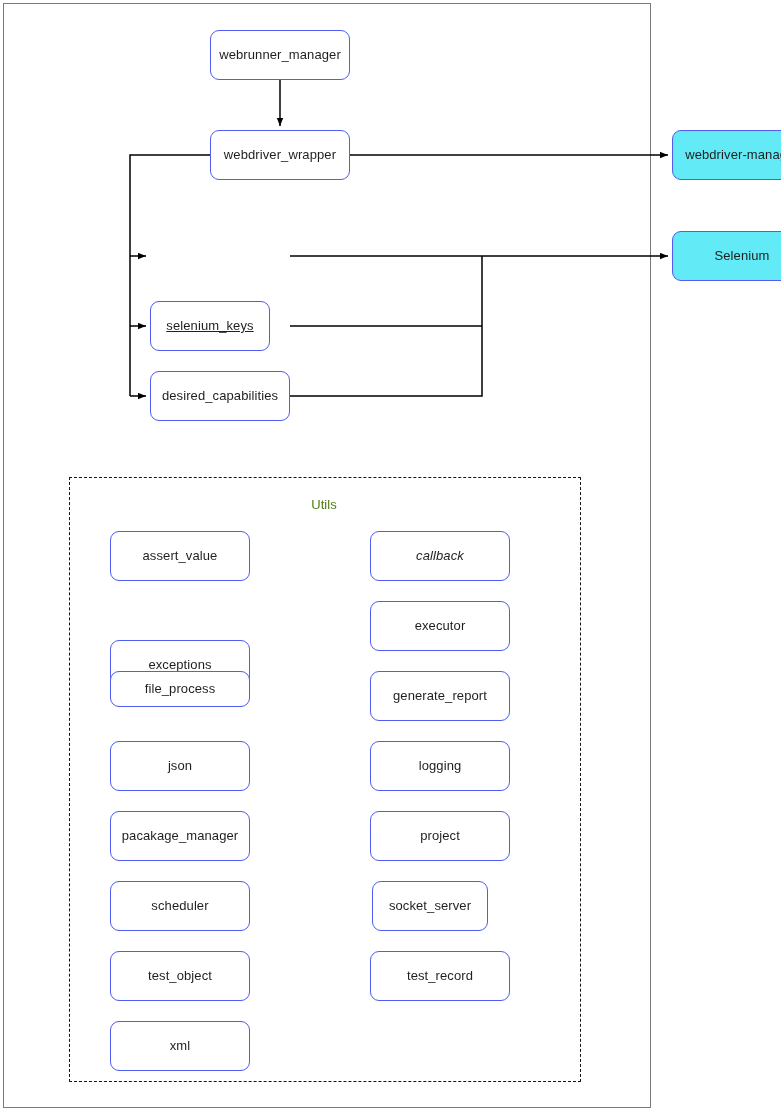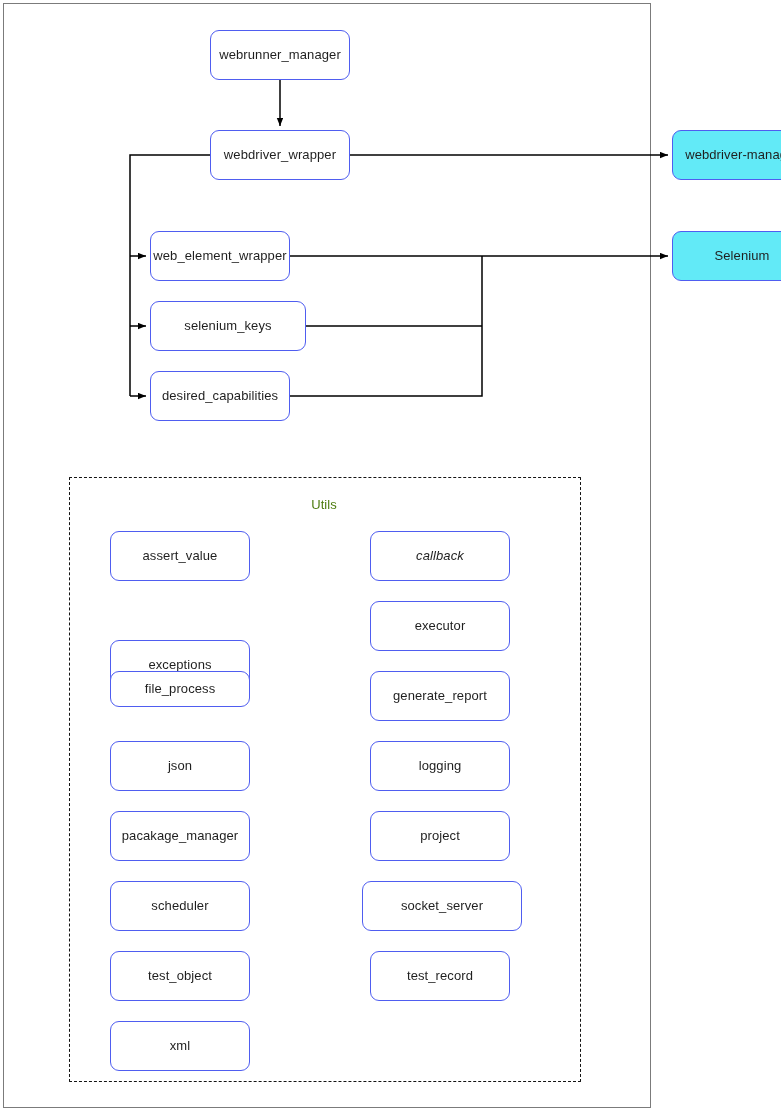--- a/index.html
+++ b/index.html
@@ -122,25 +122,22 @@
   </svg>
 
   <div class="node" style="left:210px;top:30px;width:140px;height:50px;">
     <span>webrunner_manager</span>
   </div>
 
   <div class="node" style="left:210px;top:130px;width:140px;height:50px;">
     <span>webdriver_wrapper</span>
   </div>
 
-  <div class="node" style="left:150px;top:231px;width:140px;height:50px;">
-    <span>web_element_wrapper</span>
-  </div>
-
-  <div class="node" style="left:150px;top:301px;width:156px;height:50px;">
+
+  <div class="node" style="left:150px;top:301px;width:120px;height:50px;text-decoration:underline;">
     <span>selenium_keys</span>
   </div>
 
   <div class="node" style="left:150px;top:371px;width:140px;height:50px;">
     <span>desired_capabilities</span>
   </div>
 
   <div class="node accent" style="left:672px;top:130px;width:140px;height:50px;">
     <span>webdriver-manager</span>
   </div>
@@ -185,20 +182,20 @@
   </div>
   <div class="node" style="left:370px;top:671px;width:140px;height:50px;">
     <span>generate_report</span>
   </div>
   <div class="node" style="left:370px;top:741px;width:140px;height:50px;">
     <span>logging</span>
   </div>
   <div class="node" style="left:370px;top:811px;width:140px;height:50px;">
     <span>project</span>
   </div>
-  <div class="node" style="left:362px;top:881px;width:160px;height:50px;">
+  <div class="node" style="left:372px;top:881px;width:116px;height:50px;">
     <span>socket_server</span>
   </div>
   <div class="node" style="left:370px;top:951px;width:140px;height:50px;">
     <span>test_record</span>
   </div>
 
 </div>
 
 </body></html>

